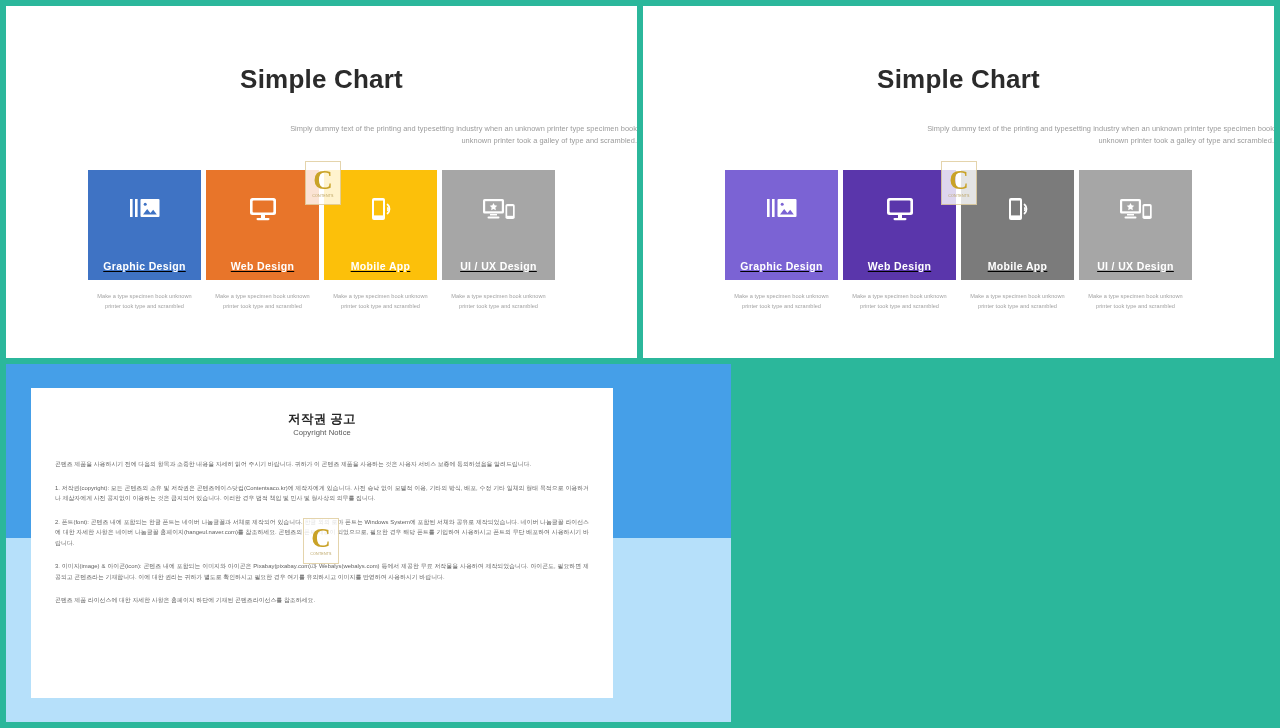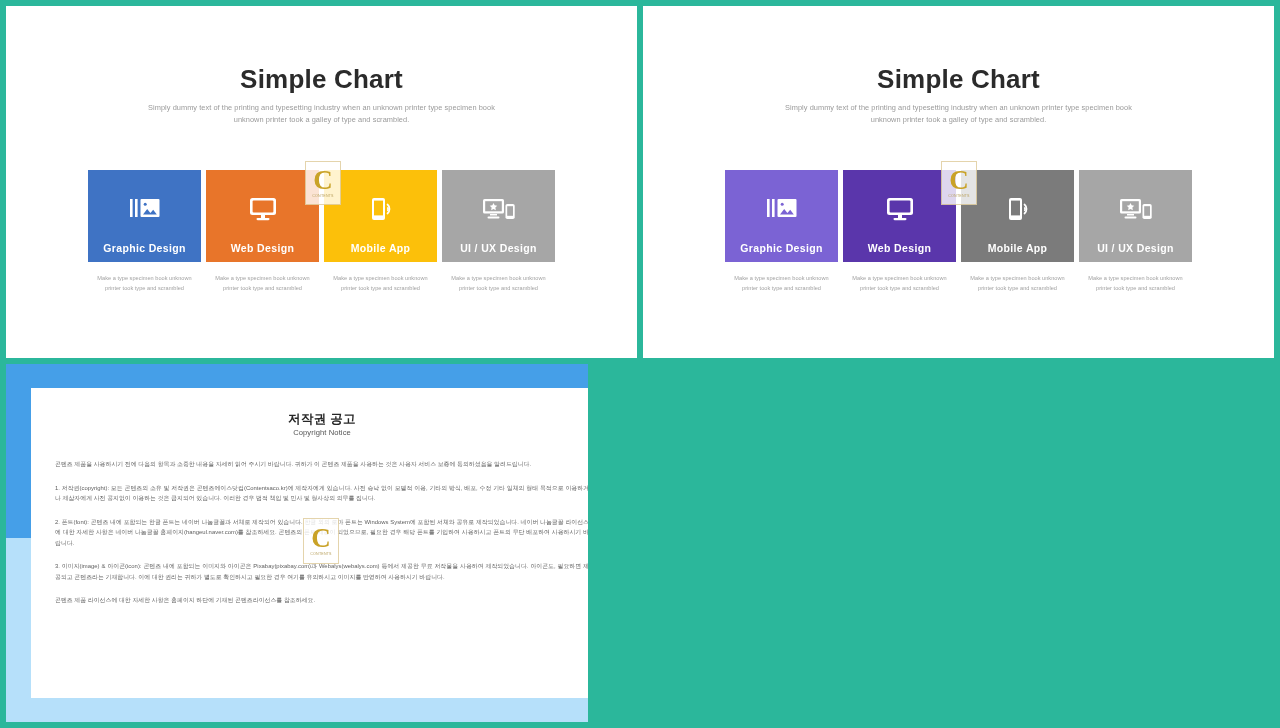--- a/index.html
+++ b/index.html
@@ -31,46 +31,48 @@
 
   
   .title-block { text-align: center; padding-top: 58px; }
   .slide-title {
     font-size: 26px;
     font-weight: bold;
     color: #2b2b2b;
     letter-spacing: 0.2px;
   }
   .slide-subtitle {
-    margin-top: 7px;
+    margin-top: 28px;
     font-size: 7.4px;
     line-height: 1.62;
     color: #9a9a9a;
     letter-spacing: 0.05px;
+    text-align: right;
   }
 
   
   .card-row {
     position: absolute;
     left: 0; right: 0;
     top: 164px;
     display: flex;
     justify-content: center;
     gap: 5px;
   }
   .card-col { width: 113px; }
 
   .card {
     position: relative;
-    height: 92px;
+    height: 110px;
     display: flex;
     flex-direction: column;
     align-items: center;
     justify-content: flex-end;
     padding-bottom: 8px;
+    text-decoration: underline;
   }
   .card-icon {
     position: absolute;
     left: 0; right: 0;
     top: 26px;
     display: flex;
     justify-content: center;
   }
   .card-icon svg { display: block; }
   .card-label {
@@ -88,21 +90,21 @@
     line-height: 1.72;
     color: #a2a2a2;
     text-align: center;
     letter-spacing: 0.02px;
   }
 
   
   #doc-panel {
     position: absolute;
     left: 6px; top: 364px;
-    width: 582px; height: 358px;
+    width: 725px; height: 358px;
     overflow: hidden;
   }
   .doc-bg-top {
     position: absolute;
     left: 0; top: 0;
     width: 100%; height: 174px;
     background: #459fe8;
   }
   .doc-bg-bottom {
     position: absolute;

